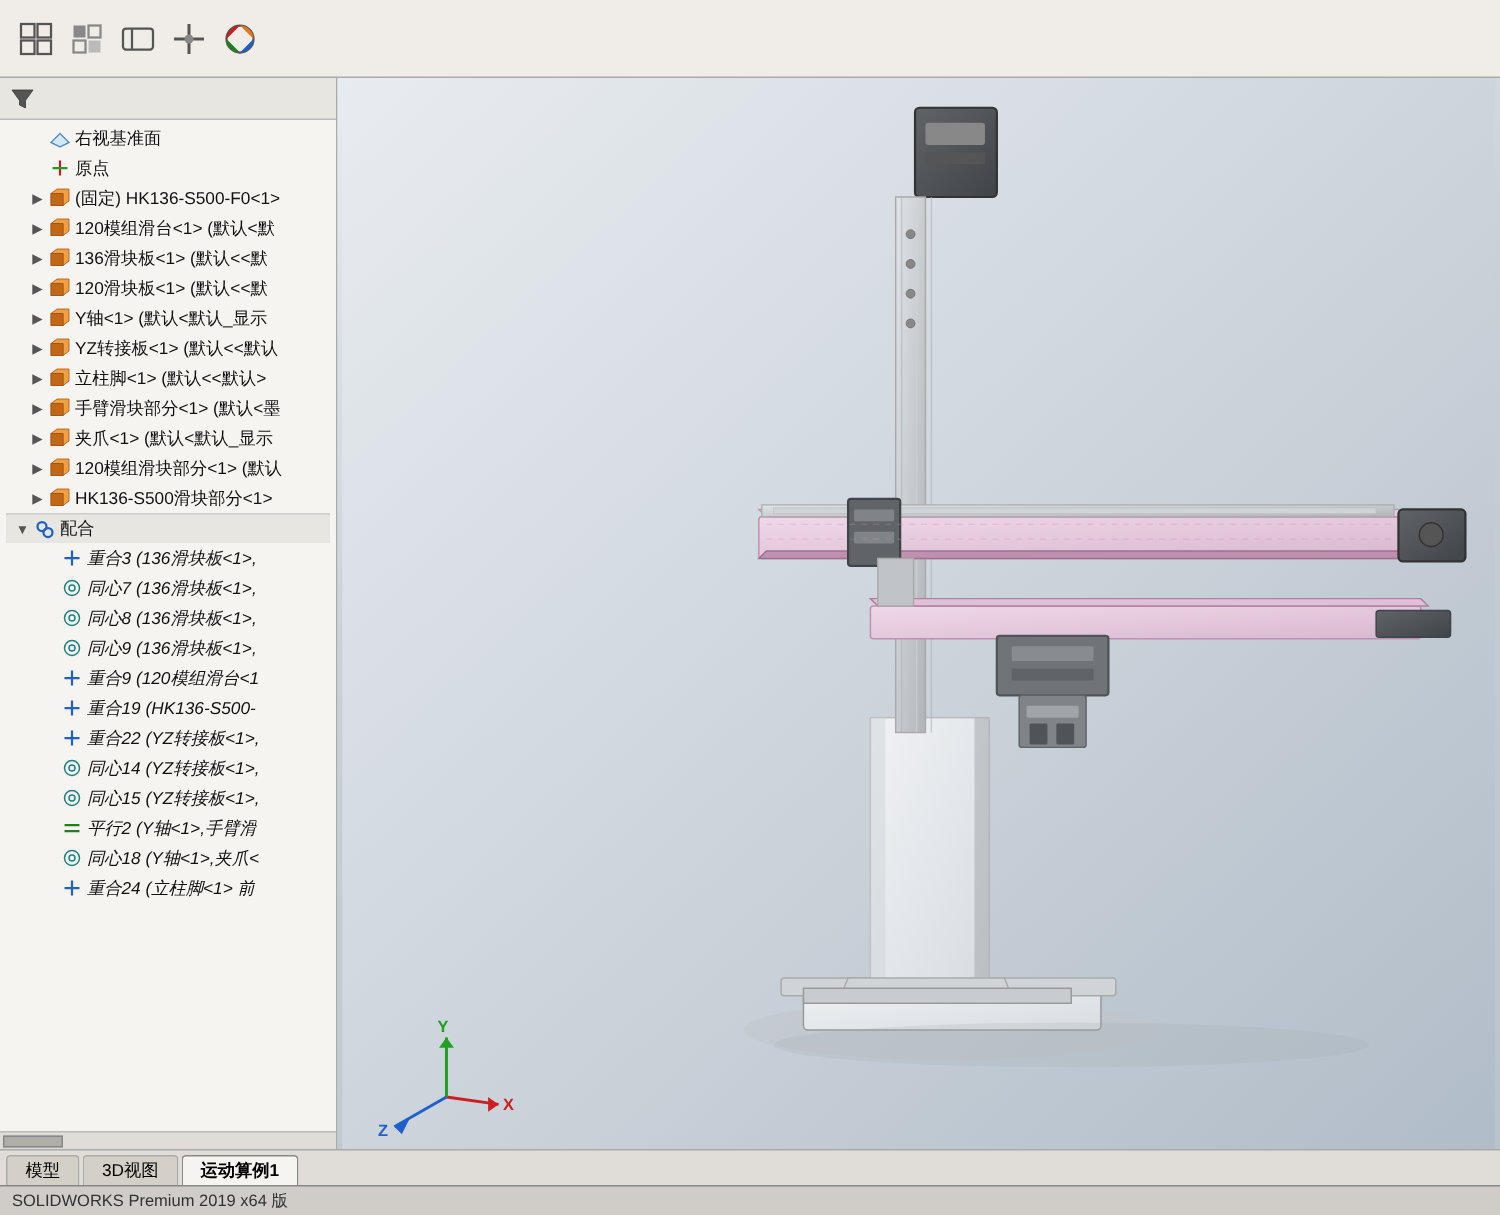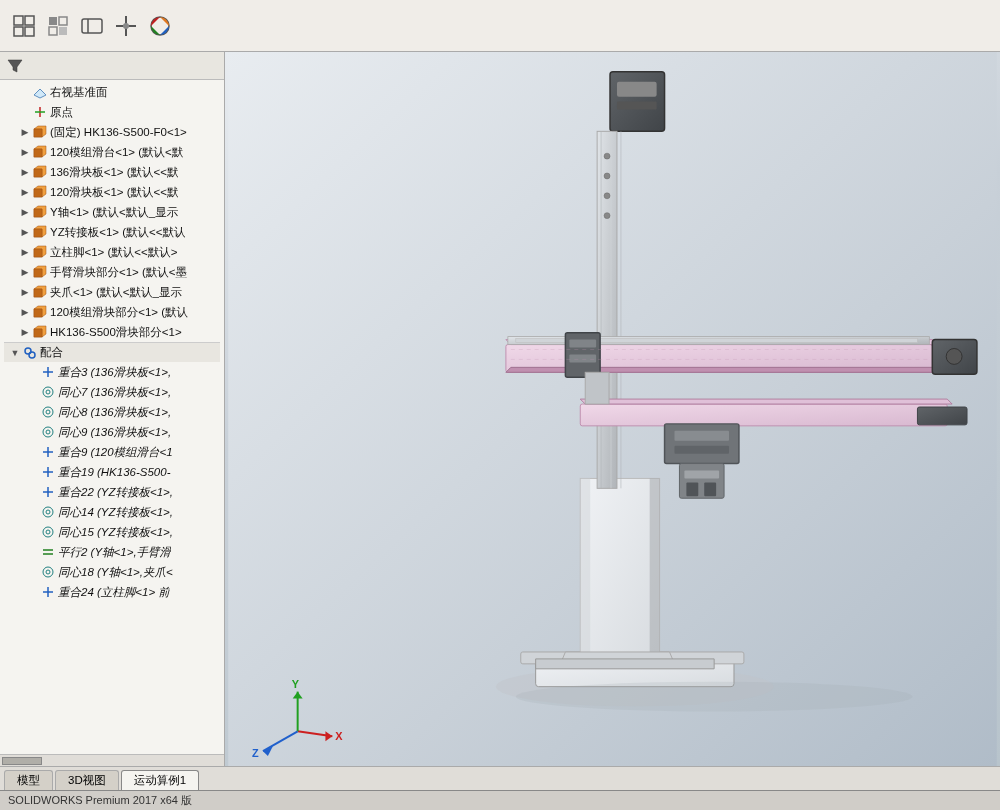--- a/index.html
+++ b/index.html
@@ -170,21 +170,21 @@
       display: flex;
       align-items: center;
       font-size: 11.5px;
       cursor: pointer;
       margin-right: 2px;
       border-radius: 3px 3px 0 0;
     }
     .tab.active {
       background: #f5f4f0;
       border-color: #888;
-      font-weight: normal;
+      font-weight: bold;
     }
 
     
     .status-bar {
       height: 20px;
       background: #d0cdc8;
       border-top: 1px solid #888;
       display: flex;
       align-items: center;
       padding: 0 8px;
@@ -720,14 +720,14 @@
 
 </div>
 
 <div class="bottom-bar">
   <div class="tab" id="tab-model">模型</div>
   <div class="tab" id="tab-3d">3D视图</div>
   <div class="tab active" id="tab-motion">运动算例1</div>
 </div>
 
 <div class="status-bar">
-  <span>SOLIDWORKS Premium 2017 x64 版</span>
+  <span>SOLIDWORKS Premium 2019 x64 版</span>
 </div>
 
 </body></html>

